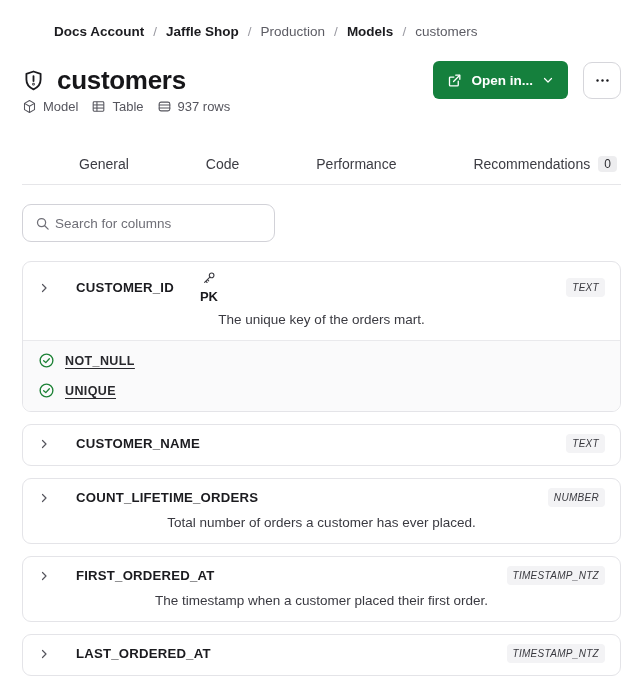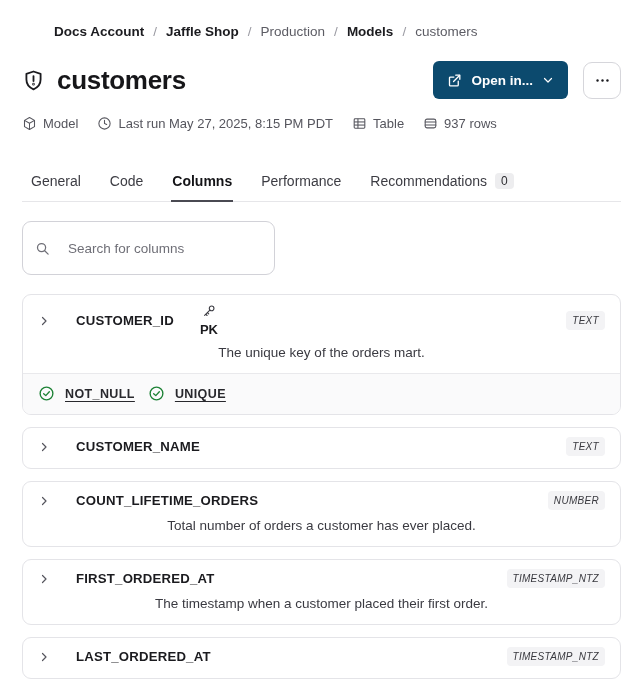--- a/index.html
+++ b/index.html
@@ -18,65 +18,65 @@
   .bc-item.muted { color: #5c5c64; font-weight: 400; }
   .bc-sep { color: #9a9aa2; font-weight: 400; }
 
   
   .header-row { display: flex; align-items: center; margin-top: 21px; }
   .title-wrap { display: flex; align-items: center; gap: 12px; flex: 1; min-width: 0; }
   .shield { width: 23px; height: 23px; color: #1b1b1f; flex: none; }
   h1.page-title { margin: 0; font-size: 26px; font-weight: 700; letter-spacing: -0.3px; color: #161619; }
   .open-in-btn {
     display: flex; align-items: center; gap: 9px; height: 38px; padding: 0 14px;
-    background: #0c4a6e; color: #ffffff; border: none; border-radius: 6px;
+    background: #15803d; color: #ffffff; border: none; border-radius: 6px;
     font-family: inherit; font-size: 13.5px; font-weight: 700; cursor: pointer;
   }
   .open-in-btn svg { display: block; }
   .more-btn {
     width: 38px; height: 37px; margin-left: 15px; background: #ffffff;
     border: 1px solid #d6d6db; border-radius: 9px; cursor: pointer;
     display: flex; align-items: center; justify-content: center; color: #1b1b1f;
   }
 
   
-  .meta-row { display: flex; align-items: center; gap: 19px; margin-top: 17px; color: #55555d; font-size: 13px; }
+  .meta-row { display: flex; align-items: center; gap: 13px; margin-top: 0; color: #55555d; font-size: 13px; }
   .meta-item { display: flex; align-items: center; gap: 6px; }
   .meta-item svg { display: block; flex: none; }
 
   
   .tabs { display: flex; gap: 27px; margin-top: 36px; padding-left: 8px; border-bottom: 1px solid #e6e6e9; }
   .tab { position: relative; padding: 6px 1px 12px; font-size: 14px; color: #3c3c43; font-weight: 400;
-         cursor: pointer; display: flex; align-items: flex-end; gap: 8px; white-space: nowrap; }
+         cursor: pointer; display: flex; align-items: flex-end; gap: 8px; white-space: nowrap; margin-left: 48px; }
   .tab.active { color: #141417; font-weight: 700; }
   .tab.active::after { content: ""; position: absolute; left: 0; right: 0; bottom: -1px; height: 2px; background: #4a4a52; }
   .tab-badge { background: #ededef; color: #2c2c31; font-size: 12px; padding: 1px 6px; border-radius: 4px; font-weight: 400; }
 
   
-  .search-box { margin-top: 19px; width: 253px; height: 54px; border: 1px solid #d2d2d8; border-radius: 9px;
-                display: flex; align-items: center; gap: 16px; padding: 0 12px; background: #fff; }
+  .search-box { margin-top: 19px; width: 253px; height: 38px; border: 1px solid #d2d2d8; border-radius: 9px;
+                display: flex; align-items: center; gap: 3px; padding: 0 12px; background: #fff; }
   .search-box svg { color: #6f6f77; flex: none; }
   .search-box input { border: none; outline: none; flex: 1; font-family: inherit; font-size: 13.5px; color: #18181b; background: transparent; min-width: 0; }
   .search-box input::placeholder { color: #6f6f77; }
 
   
   .cards { margin-top: 19px; display: flex; flex-direction: column; gap: 12px; }
   .card { border: 1px solid #e4e4e8; border-radius: 9px; background: #fff; overflow: hidden; }
   .card-main { padding: 9px 15px 12px; }
   .card-head { display: flex; align-items: center; gap: 26px; cursor: pointer; }
   .chev-right { color: #55555d; flex: none; display: flex; }
   .col-name { font-size: 13.2px; font-weight: 700; letter-spacing: 0.2px; color: #1b1b1f; }
   .pk-tag { display: flex; align-items: center; gap: 4px; font-size: 13px; font-weight: 700; color: #1b1b1f; flex-direction: column; }
   .pk-tag svg { color: #3c3c43; }
   .flex-spacer { flex: 1; }
   .type-badge { background: #f3f3f5; color: #38383e; font-size: 10px; font-weight: 400; letter-spacing: 0.3px;
                 padding: 4px 6px; border-radius: 4px; white-space: nowrap; font-style: italic; }
   .col-desc { margin-top: 7px; font-size: 13.5px; color: #3a3a41; line-height: 17px; text-align: center; }
   .tests-section { border-top: 1px solid #e9e9ec; background: #fafafb; padding: 11px 15px 12px;
-                   display: flex; flex-direction: row; gap: 13px; }
+                   display: flex; flex-direction: column; gap: 13px; }
   .test-row { display: flex; align-items: center; gap: 10px; }
   .check-circle { color: #1d8236; flex: none; display: flex; }
   .test-link { font-size: 12.5px; font-weight: 700; letter-spacing: 0.4px; color: #28282d;
                text-decoration: underline; text-underline-offset: 3px; text-decoration-thickness: 1px; cursor: pointer; }
 </style>
 </head>
 <body>
 
 <div class="page">
 
@@ -124,27 +124,20 @@
   <div class="meta-row">
     <div class="meta-item">
       <svg width="15" height="15" viewBox="0 0 24 24" fill="none" stroke="currentColor" stroke-width="1.7" stroke-linejoin="round">
         <path d="M12 2.5 20 7 v10 l-8 4.5 L4 17 V7 Z"></path>
         <polyline points="4 7 12 11.5 20 7"></polyline>
         <line x1="12" y1="11.5" x2="12" y2="21.5"></line>
       </svg>
       <span>Model</span>
     </div>
     <div class="meta-item">
-      <svg width="15" height="15" viewBox="0 0 24 24" fill="none" stroke="currentColor" stroke-width="1.7" stroke-linecap="round">
-        <circle cx="12" cy="12" r="9"></circle>
-        <polyline points="12 7 12 12 15.5 13.5"></polyline>
-      </svg>
-      <span>Last run May 27, 2025, 8:15 PM PDT</span>
-    </div>
-    <div class="meta-item">
       <svg width="15" height="15" viewBox="0 0 24 24" fill="none" stroke="currentColor" stroke-width="1.7">
         <rect x="3.5" y="4.5" width="17" height="15" rx="1.5"></rect>
         <line x1="3.5" y1="9.5" x2="20.5" y2="9.5"></line>
         <line x1="3.5" y1="14.5" x2="20.5" y2="14.5"></line>
         <line x1="9.5" y1="4.5" x2="9.5" y2="19.5"></line>
       </svg>
       <span>Table</span>
     </div>
     <div class="meta-item">
       <svg width="15" height="15" viewBox="0 0 24 24" fill="none" stroke="currentColor" stroke-width="1.7" stroke-linecap="round">
@@ -155,23 +148,20 @@
       <span>937 rows</span>
     </div>
   </div>
 
   <div class="tabs">
       <div class="tab">
         <span>General</span>
       </div>
       <div class="tab">
         <span>Code</span>
-      </div>
-      <div class="tab active">
-        <span>Columns</span>
       </div>
       <div class="tab">
         <span>Performance</span>
       </div>
       <div class="tab">
         <span>Recommendations</span>
         <span class="tab-badge">0</span>
       </div>
     </div>
 

